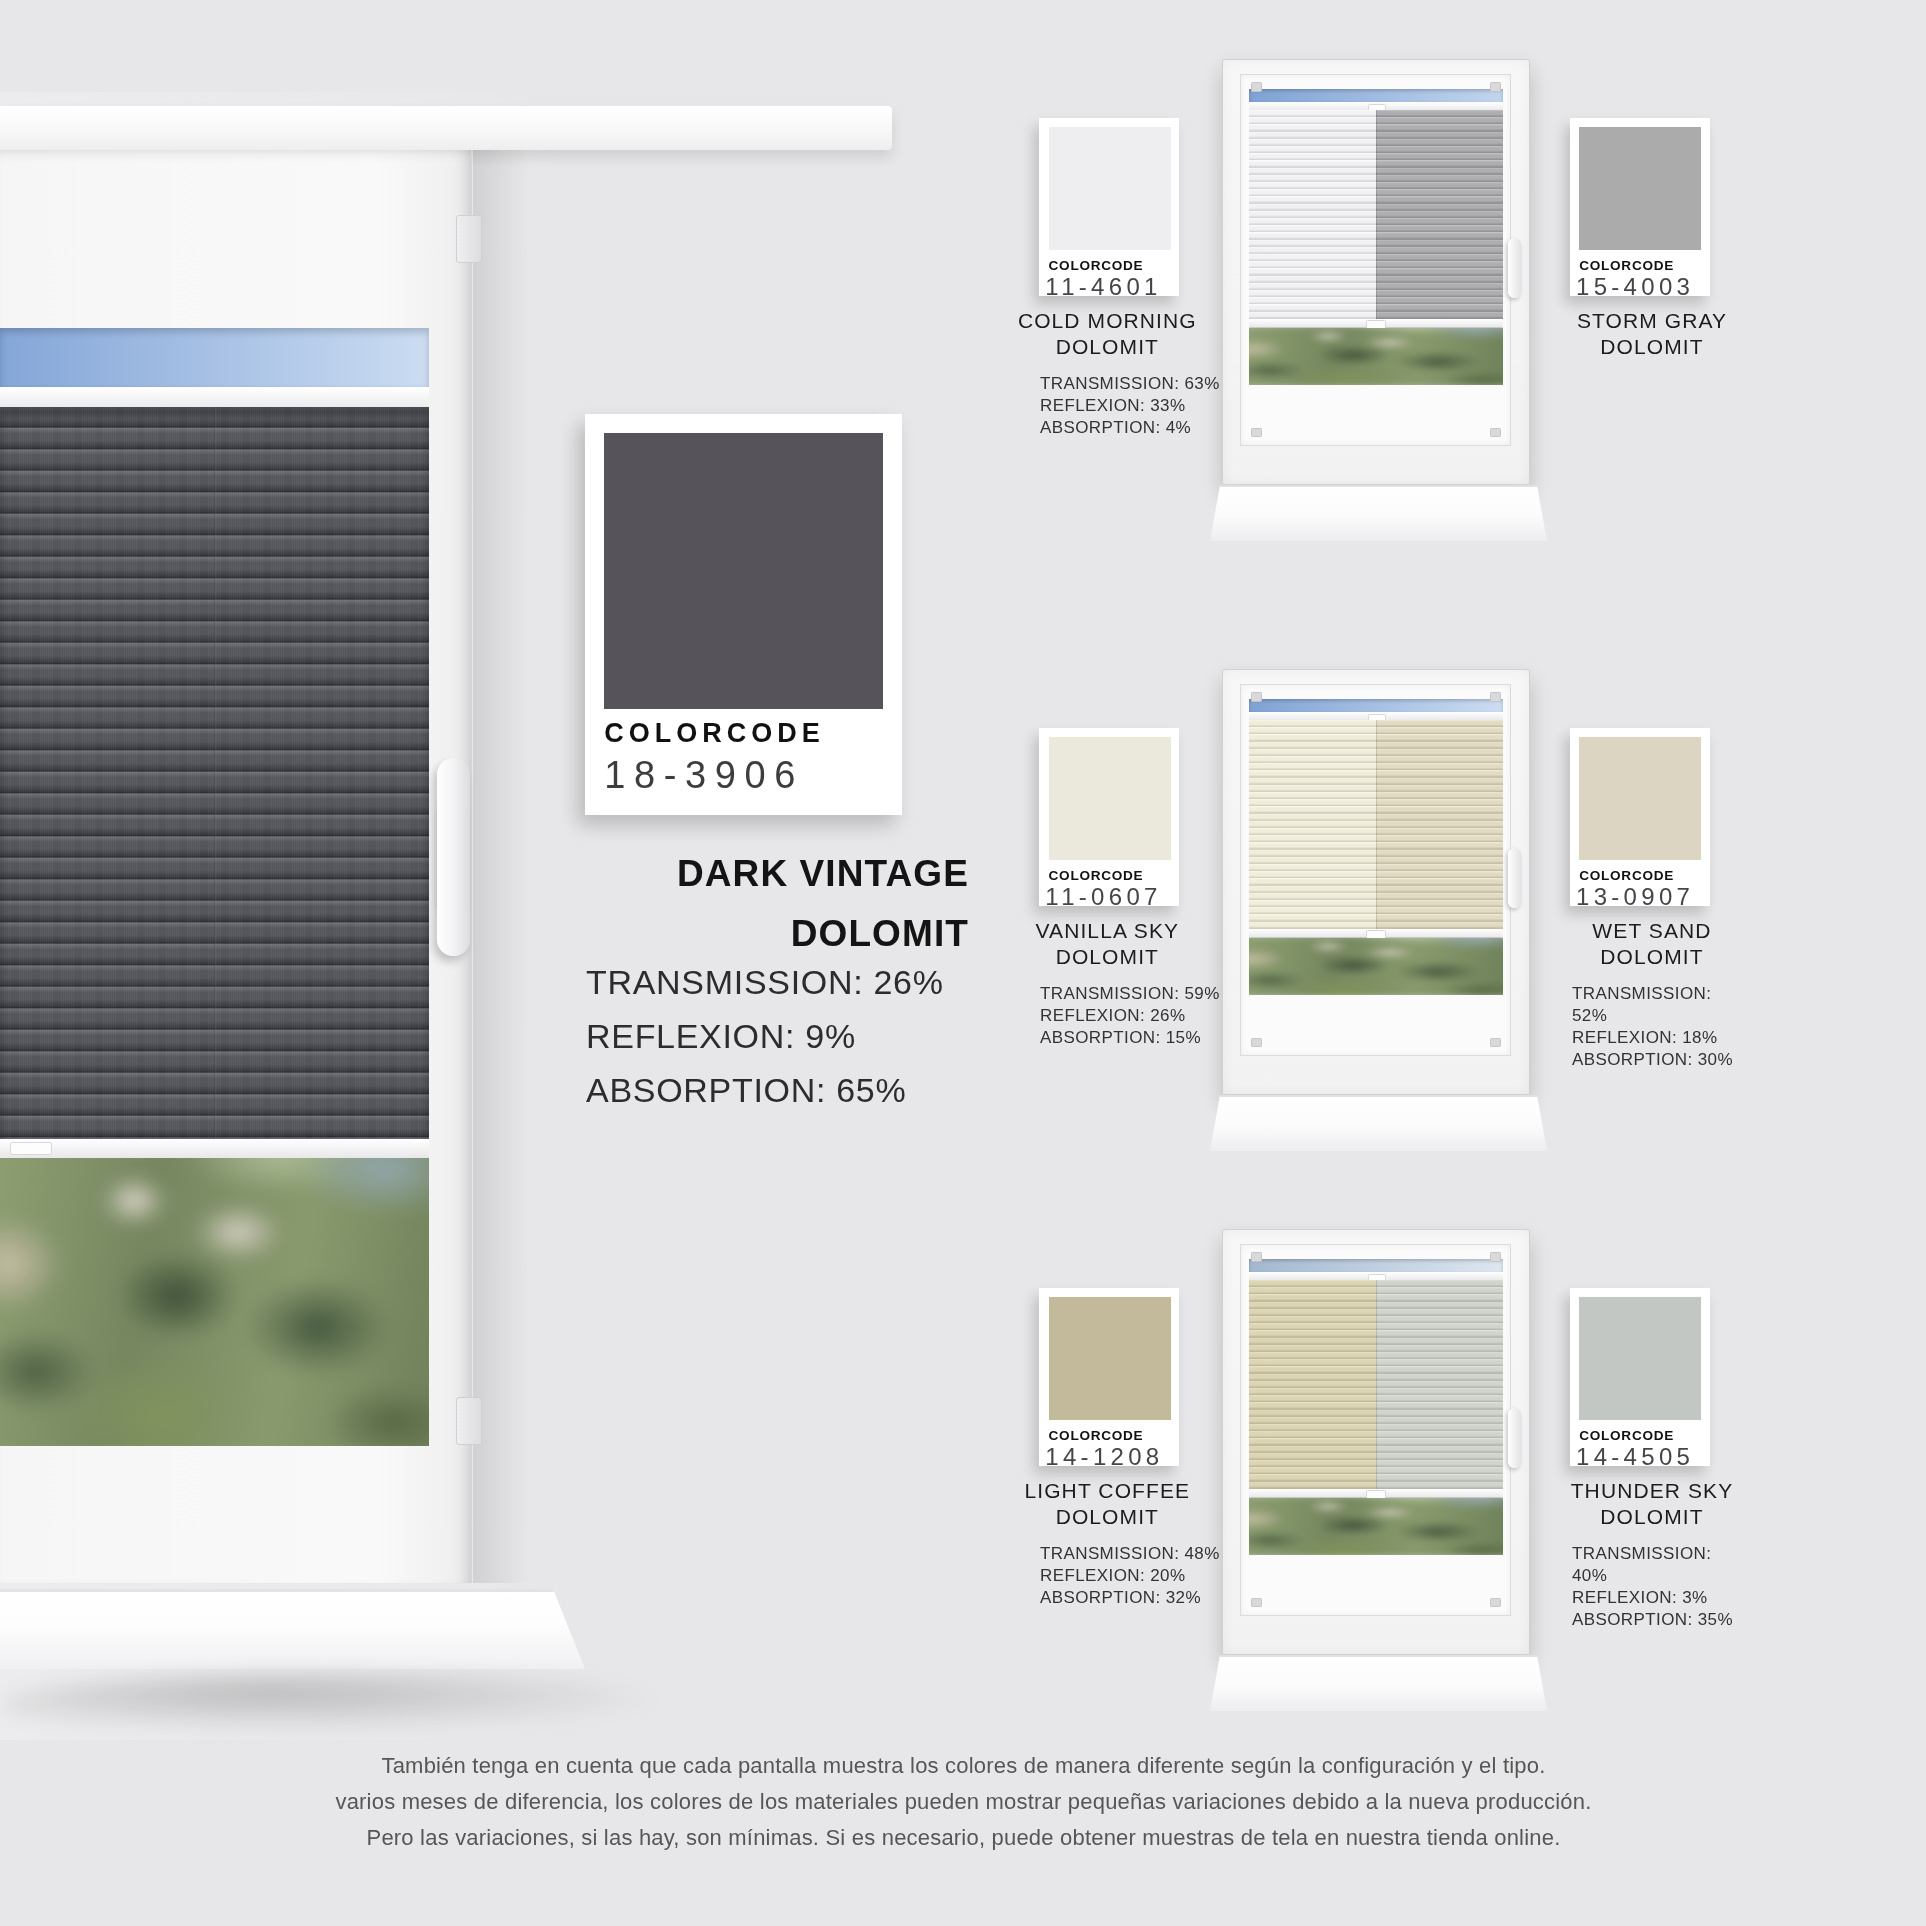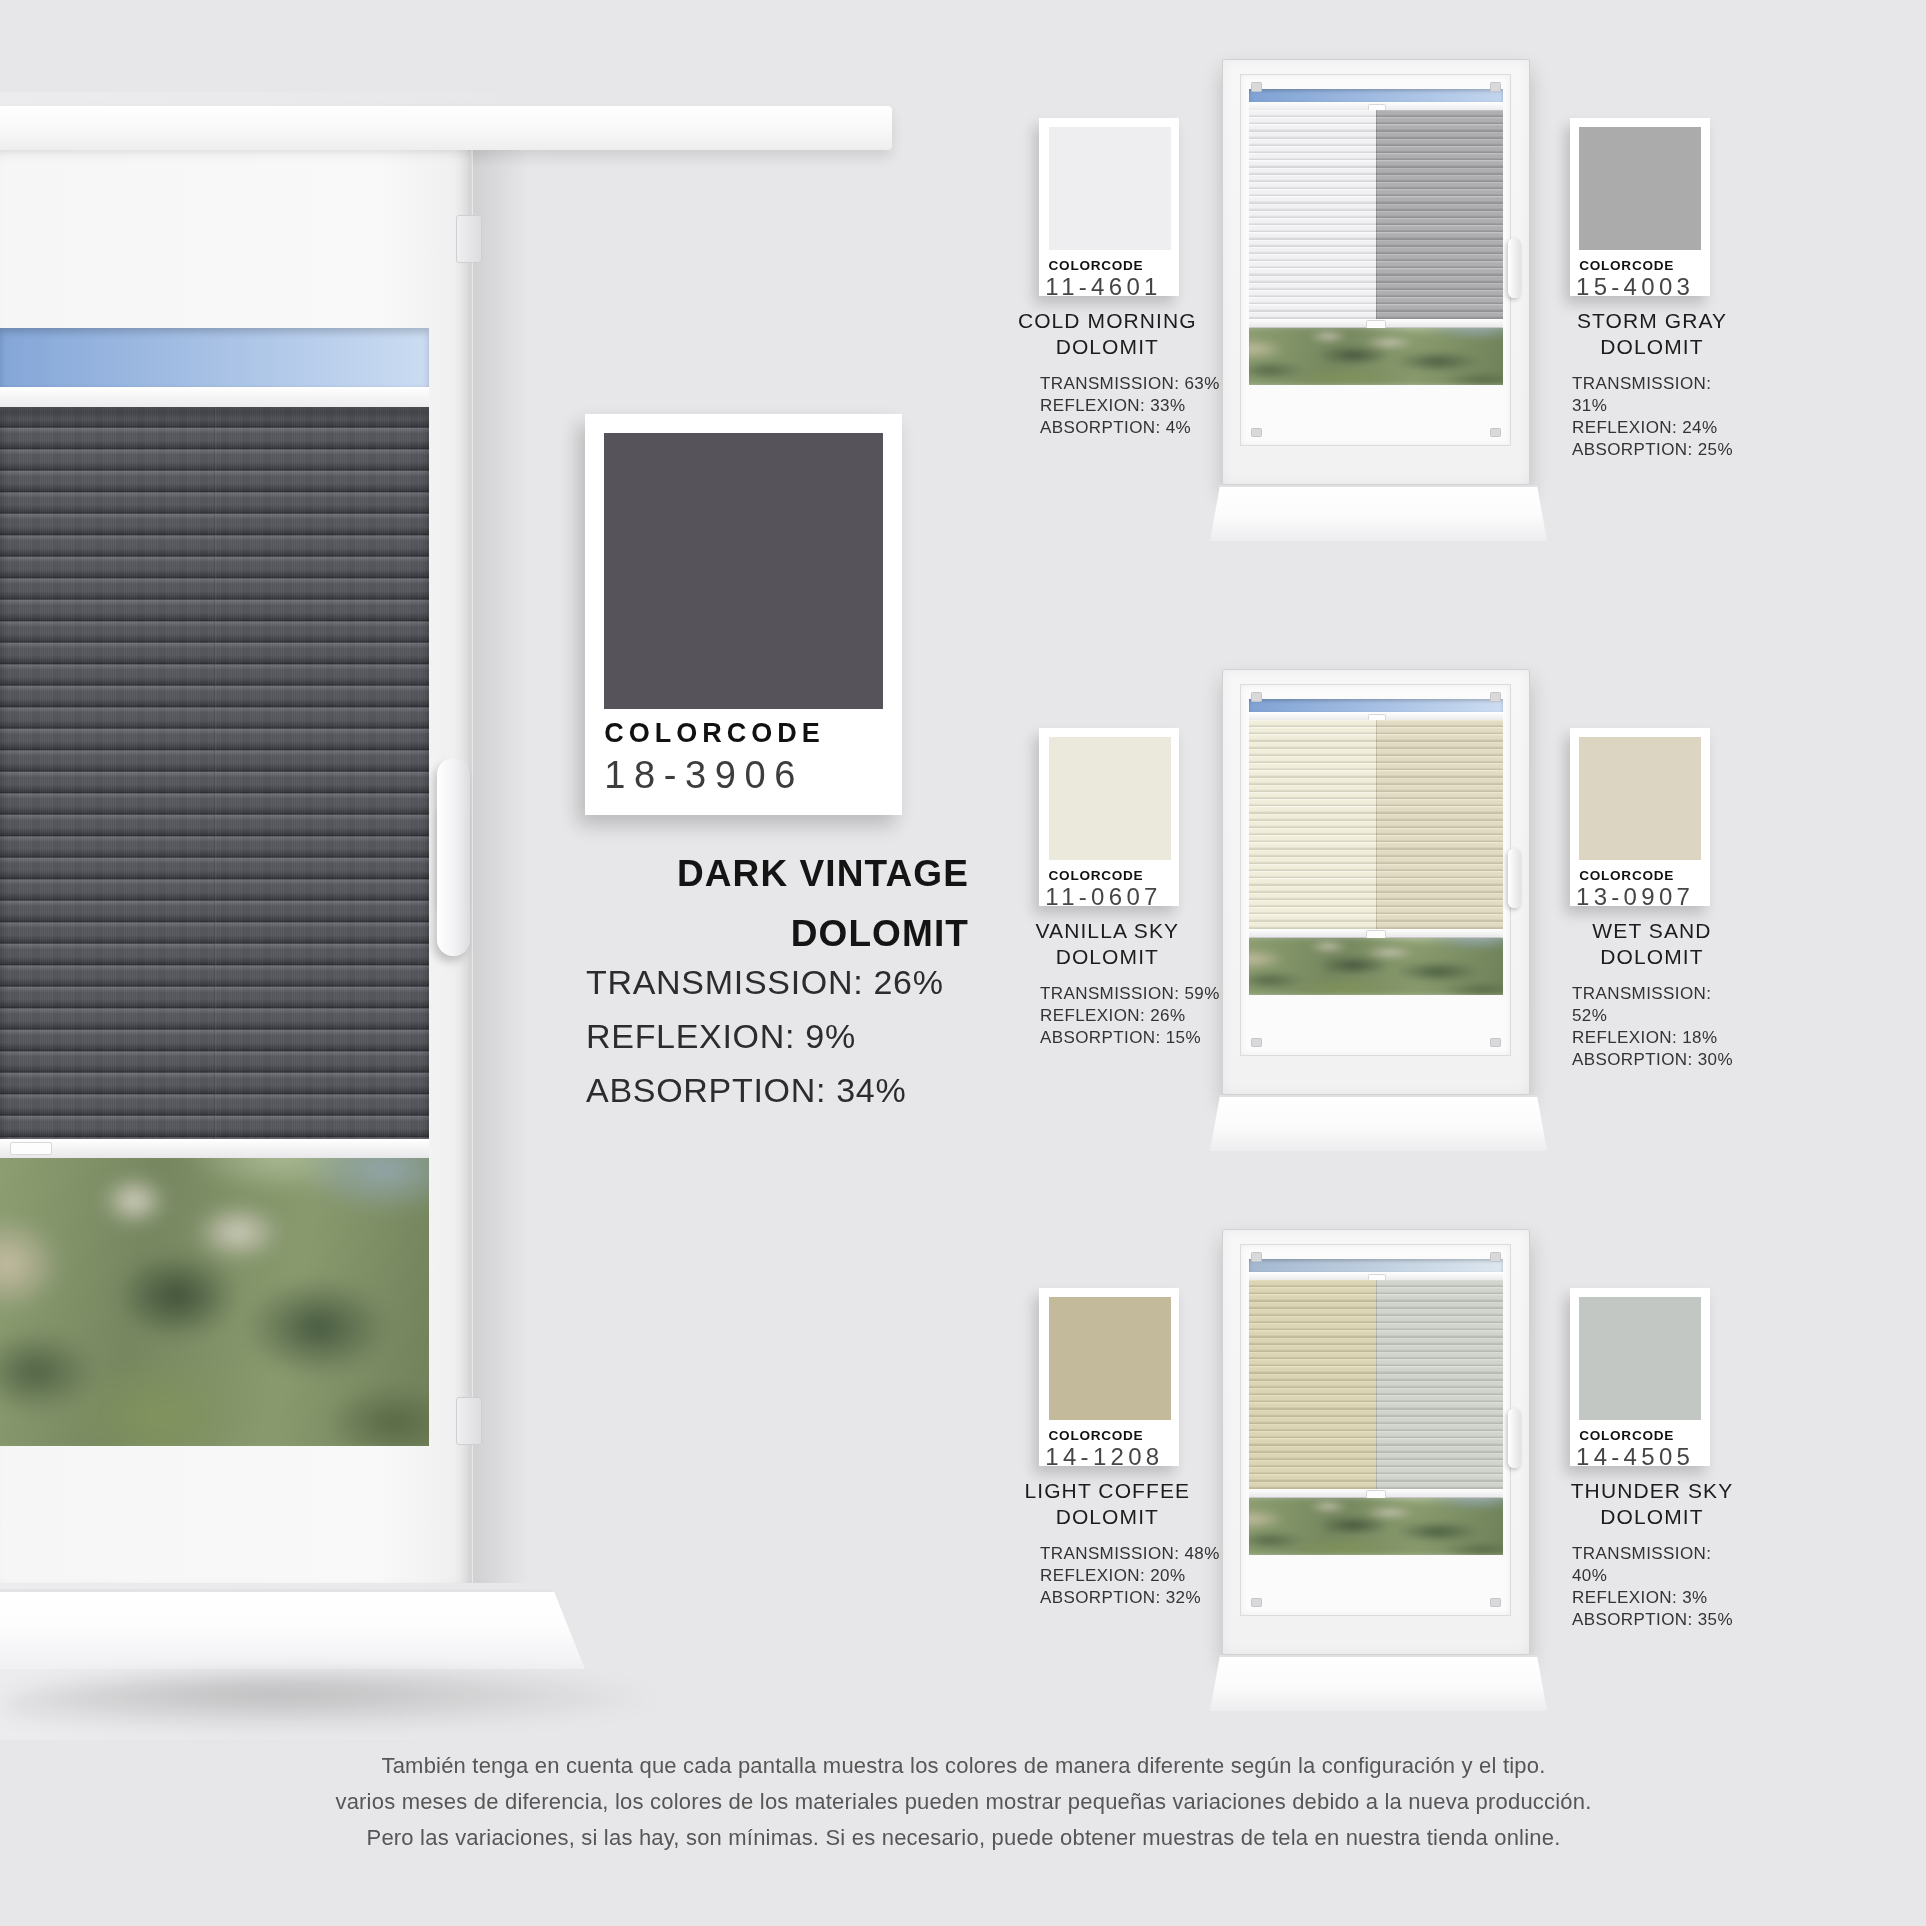--- a/index.html
+++ b/index.html
@@ -160,21 +160,21 @@
     <div class="hero-label">COLORCODE</div>
     <div class="hero-code">18-3906</div>
   </div>
   <div class="hero-name">
     <div>DARK VINTAGE</div>
     <div>DOLOMIT</div>
   </div>
   <div class="hero-vals">
     <div>TRANSMISSION: 26%</div>
     <div>REFLEXION: 9%</div>
-    <div>ABSORPTION: 34%</div>
+    <div>ABSORPTION: 65%</div>
   </div>
 
   <section class="row" style="top:59px;">
     <div class="mini-card lc">
       <div class="mini-swatch" style="background: rgb(238, 238, 240);"></div>
       <div class="mini-label">COLORCODE</div>
       <div class="mini-code">11-4601</div>
     </div>
     <div class="mini-name ln">
       <div>COLD MORNING</div>
@@ -211,25 +211,20 @@
 
     <div class="mini-card rc">
       <div class="mini-swatch" style="background: rgb(171, 171, 171);"></div>
       <div class="mini-label">COLORCODE</div>
       <div class="mini-code">15-4003</div>
     </div>
     <div class="mini-name rn">
       <div>STORM GRAY</div>
       <div>DOLOMIT</div>
     </div>
-    <div class="mini-vals rv">
-      <div>TRANSMISSION: 31%</div>
-      <div>REFLEXION: 24%</div>
-      <div>ABSORPTION: 25%</div>
-    </div>
   </section>
 
   <section class="row" style="top:669px;">
     <div class="mini-card lc">
       <div class="mini-swatch" style="background: rgb(235, 233, 220);"></div>
       <div class="mini-label">COLORCODE</div>
       <div class="mini-code">11-0607</div>
     </div>
     <div class="mini-name ln">
       <div>VANILLA SKY</div>

